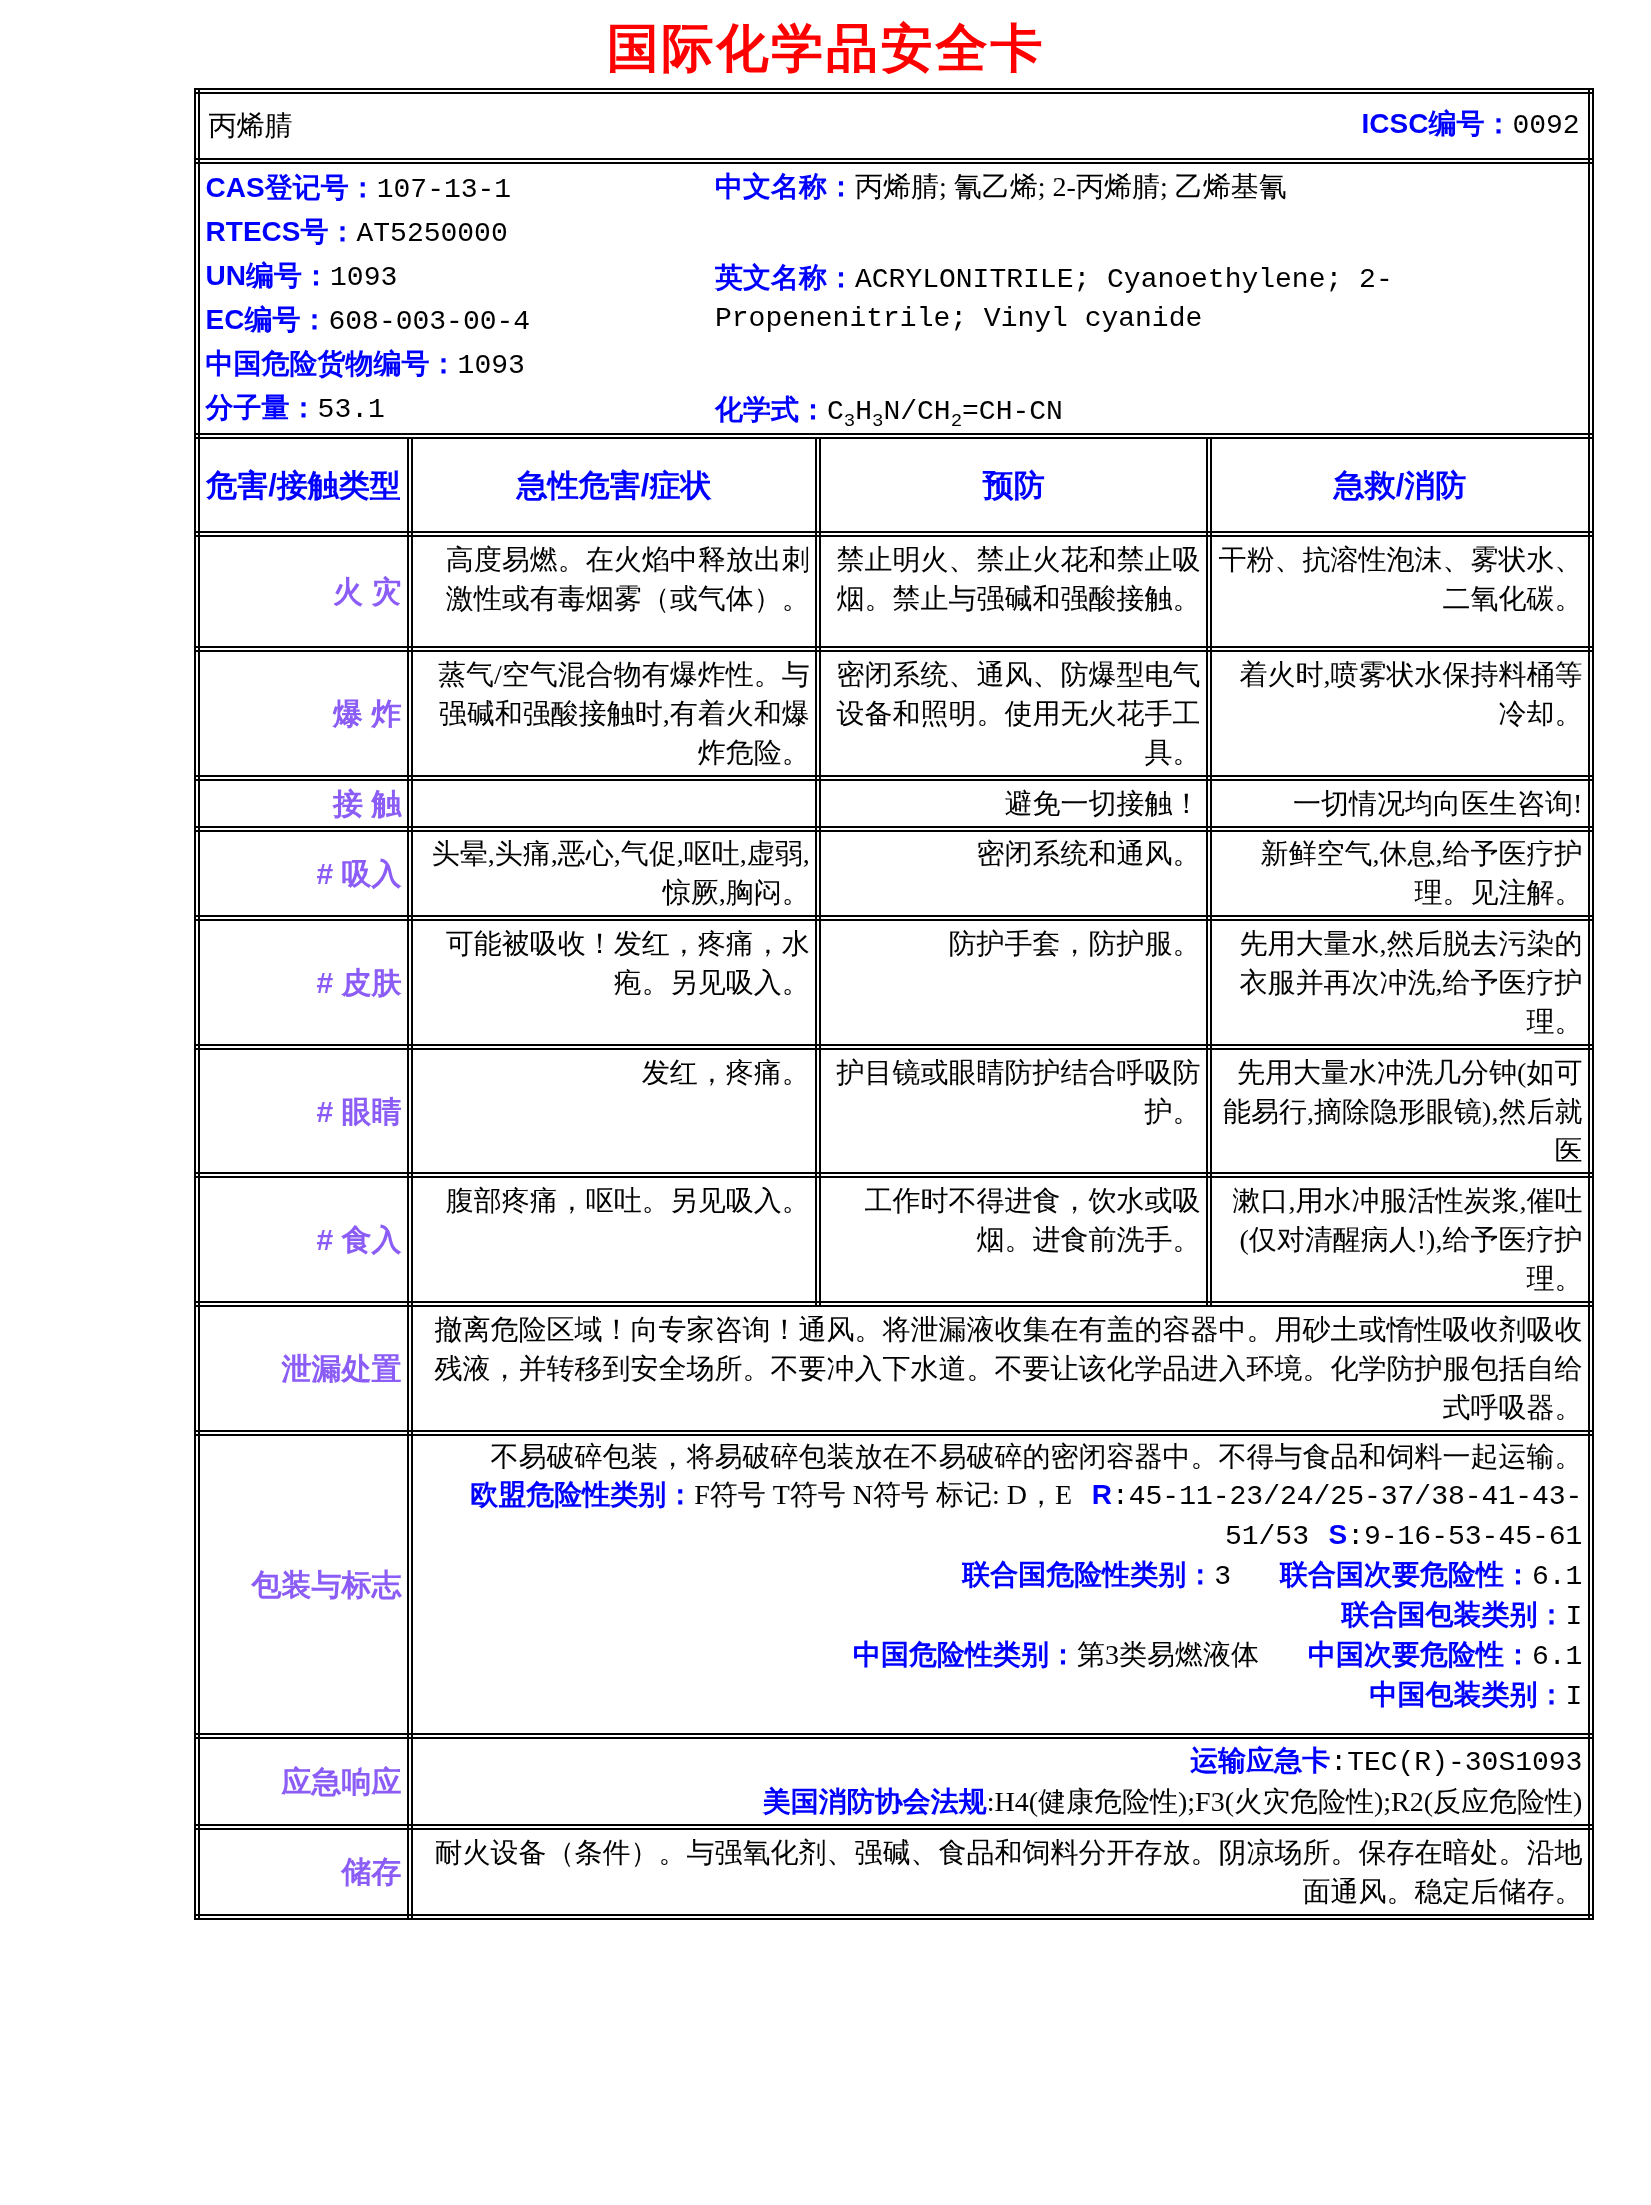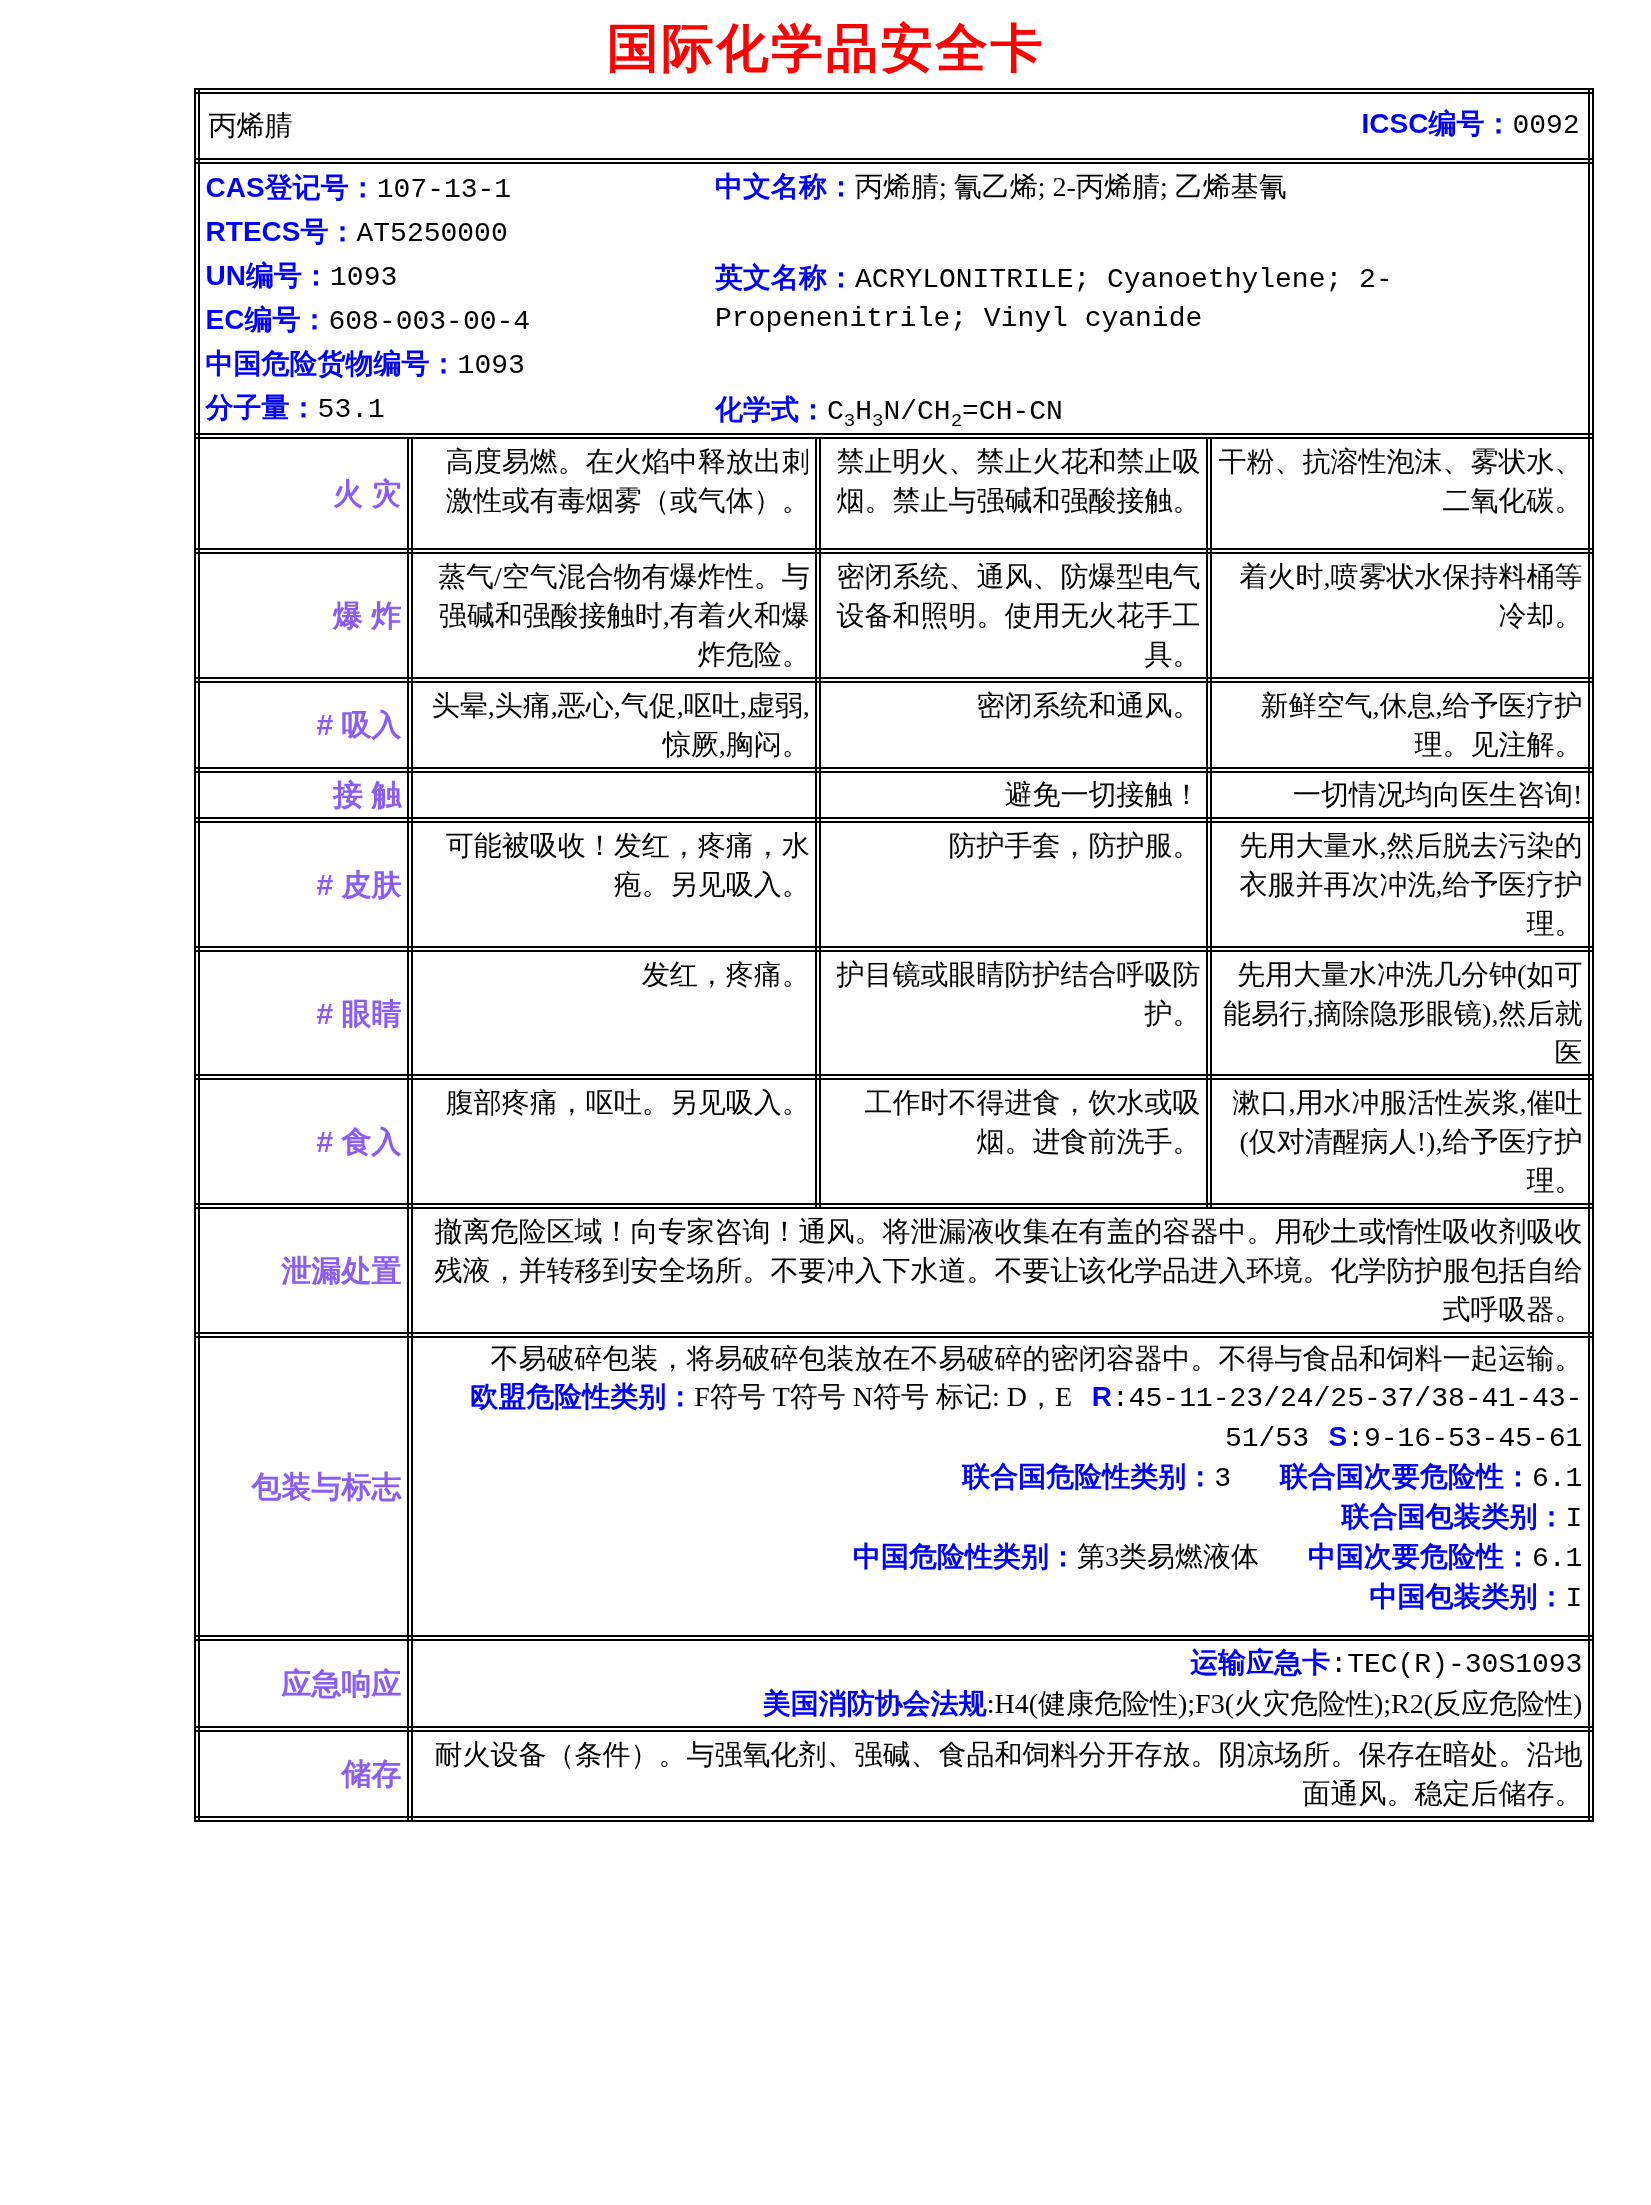--- a/index.html
+++ b/index.html
@@ -86,49 +86,55 @@
           </div>
           <div class="info-right">
             <div><span class="lbl">中文名称：</span><span>丙烯腈; 氰乙烯; 2-丙烯腈; 乙烯基氰</span></div>
             <div class="mono"><span class="lbl" style="font-family:'Liberation Sans','DejaVu Sans',sans-serif">英文名称：</span><span>ACRYLONITRILE; Cyanoethylene; 2-Propenenitrile; Vinyl cyanide</span></div>
             <div><span class="lbl">化学式：</span><span class="mono"><span>C</span><sub>3</sub><span>H</span><sub>3</sub><span>N/CH</span><sub>2</sub><span>=CH-CN</span></span></div>
           </div>
         </div>
       </td>
     </tr>
 
+    <tr style="height:98px">
+      <th class="col-header">危害/接触类型</th>
+      <th class="col-header">急性危害/症状</th>
+      <th class="col-header">预防</th>
+      <th class="col-header">急救/消防</th>
+    </tr>
 
     <tr style="height:115px">
       <td class="type-cell">火 灾</td>
       <td class="body-cell">高度易燃。在火焰中释放出刺激性或有毒烟雾（或气体）。</td>
       <td class="body-cell">禁止明火、禁止火花和禁止吸烟。禁止与强碱和强酸接触。</td>
       <td class="body-cell">干粉、抗溶性泡沫、雾状水、二氧化碳。</td>
     </tr>
 
     <tr style="height:119px">
       <td class="type-cell">爆 炸</td>
       <td class="body-cell">蒸气/空气混合物有爆炸性。与强碱和强酸接触时,有着火和爆炸危险。</td>
       <td class="body-cell">密闭系统、通风、防爆型电气设备和照明。使用无火花手工具。</td>
       <td class="body-cell">着火时,喷雾状水保持料桶等冷却。</td>
     </tr>
 
+    <tr style="height:49px">
+      <td class="type-cell">接 触</td>
+      <td class="body-cell"></td>
+      <td class="body-cell">避免一切接触！</td>
+      <td class="body-cell">一切情况均向医生咨询!</td>
+    </tr>
+
     <tr style="height:77px">
       <td class="type-cell"># 吸入</td>
       <td class="body-cell">头晕,头痛,恶心,气促,呕吐,虚弱,惊厥,胸闷。</td>
       <td class="body-cell">密闭系统和通风。</td>
       <td class="body-cell">新鲜空气,休息,给予医疗护理。见注解。</td>
     </tr>
 
-    <tr style="height:49px">
-      <td class="type-cell">接 触</td>
-      <td class="body-cell"></td>
-      <td class="body-cell">避免一切接触！</td>
-      <td class="body-cell">一切情况均向医生咨询!</td>
-    </tr>
-
     <tr style="height:119px">
       <td class="type-cell"># 皮肤</td>
       <td class="body-cell">可能被吸收！发红，疼痛，水疱。另见吸入。</td>
       <td class="body-cell">防护手套，防护服。</td>
       <td class="body-cell">先用大量水,然后脱去污染的衣服并再次冲洗,给予医疗护理。</td>
     </tr>
 
     <tr style="height:119px">
       <td class="type-cell"># 眼睛</td>
       <td class="body-cell">发红，疼痛。</td>

